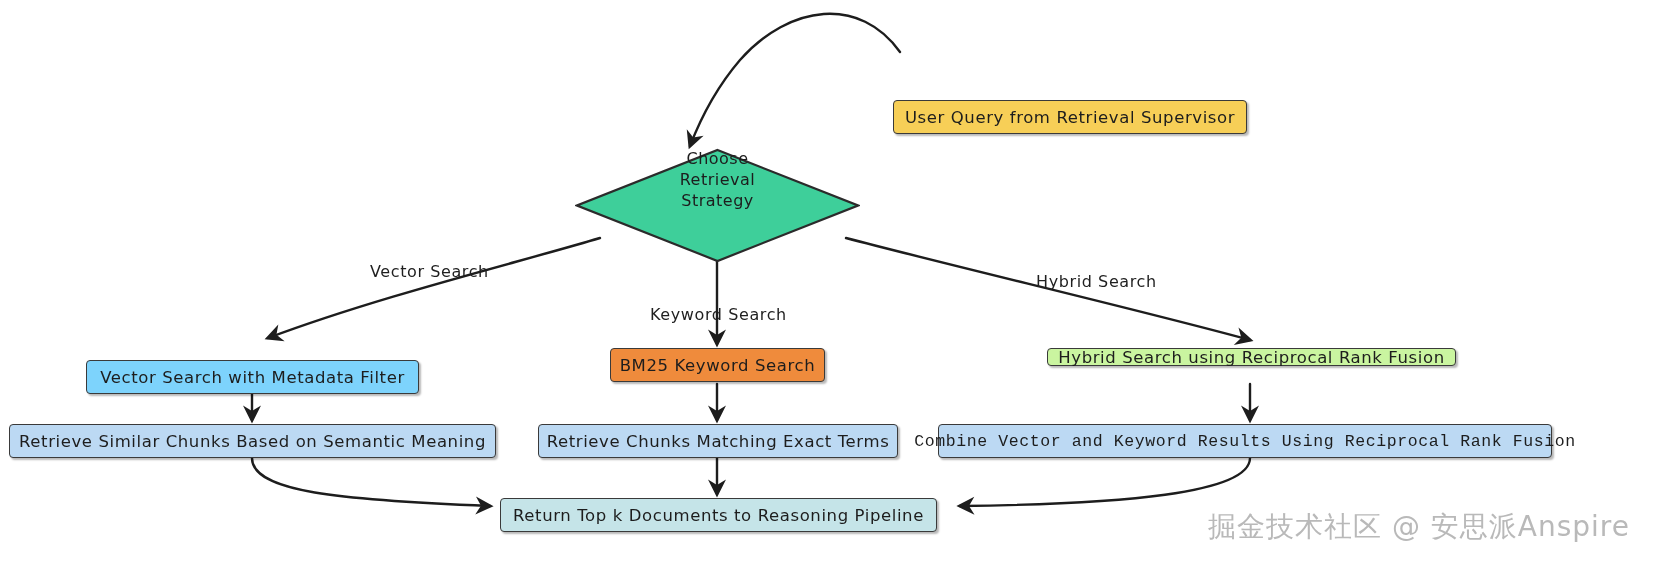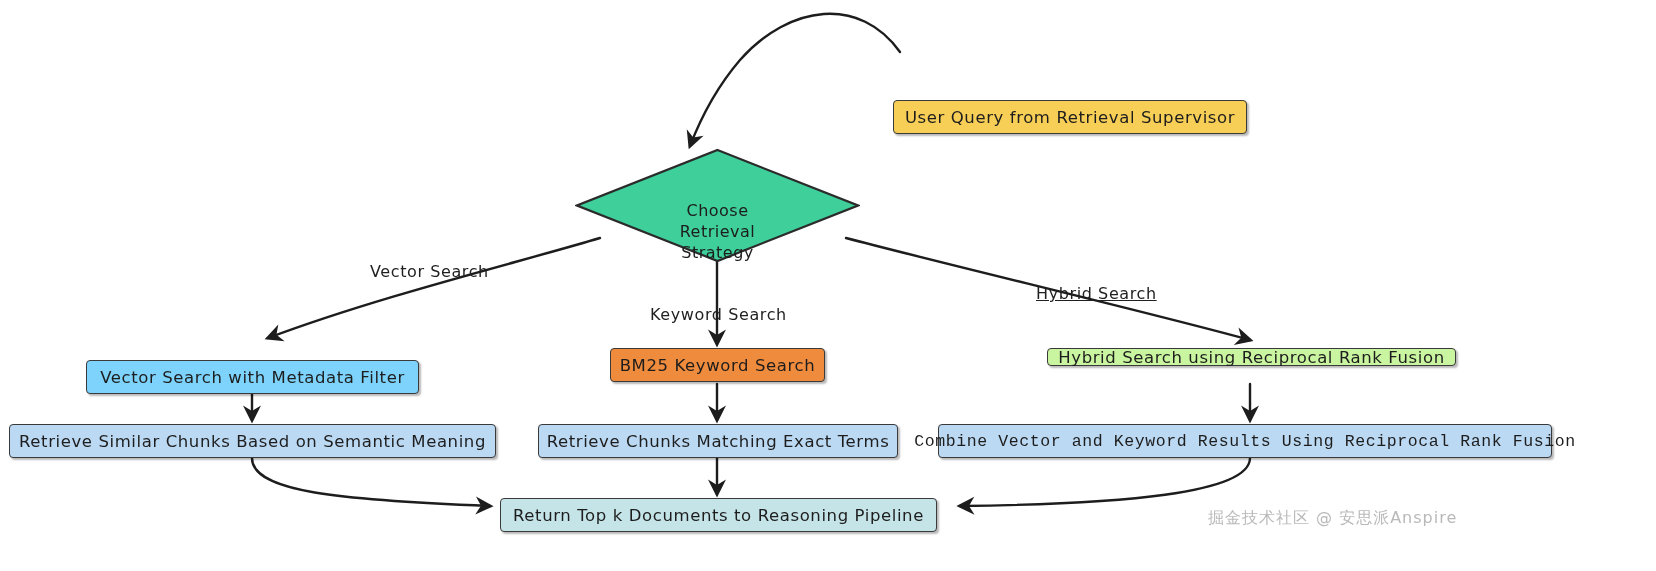--- a/index.html
+++ b/index.html
@@ -52,41 +52,41 @@
   }
   .diamond-label {
     position: absolute;
     left: 0;
     top: 0;
     width: 100%;
     height: 100%;
     display: flex;
     flex-direction: column;
     align-items: center;
-    justify-content: flex-end;
+    justify-content: flex-start;
     font-family: "DejaVu Sans", sans-serif;
     font-size: 16px;
     line-height: 21px;
     letter-spacing: 0.5px;
     color: #1d1d1d;
     pointer-events: none;
   }
   .edge-label {
     position: absolute;
     font-family: "DejaVu Sans", sans-serif;
     font-size: 16px;
     letter-spacing: 0.6px;
     color: #1f1f1f;
     white-space: nowrap;
     background: transparent;
   }
   .watermark {
     position: absolute;
     font-family: "DejaVu Sans", sans-serif;
-    font-size: 16px;
+    font-size: 28px;
     color: #b9b9b9;
     white-space: nowrap;
     letter-spacing: 1px;
   }
 </style>
 </head>
 <body>
 
 <div id="canvas">
 
@@ -134,21 +134,21 @@
       <span>Strategy</span>
     </div>
   </div>
 
   <div class="edge-label" style="left:370px; top:262px;">
     <span>Vector Search</span>
   </div>
   <div class="edge-label" style="left:650px; top:305px;">
     <span>Keyword Search</span>
   </div>
-  <div class="edge-label" style="left:1036px; top:284px;text-decoration:underline;">
+  <div class="edge-label" style="left:1036px; top:272px;">
     <span>Hybrid Search</span>
   </div>
 
   <div class="node blue" style="left:86px; top:348px; width:333px; height:34px;">
     <span>Vector Search with Metadata Filter</span>
   </div>
 
   <div class="node orange" style="left:610px; top:348px; width:215px; height:34px;">
     <span>BM25 Keyword Search</span>
   </div>

